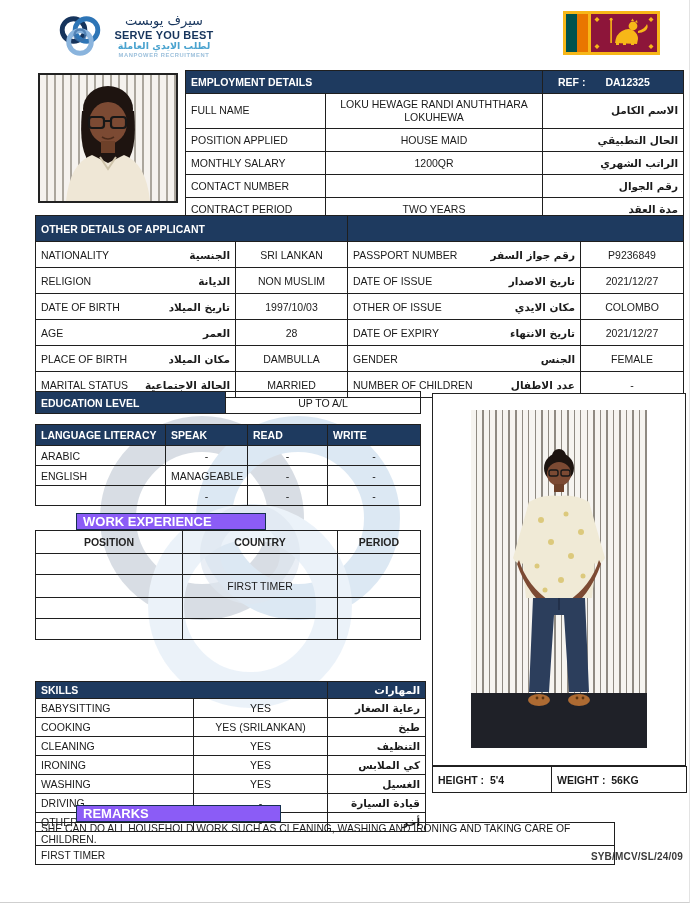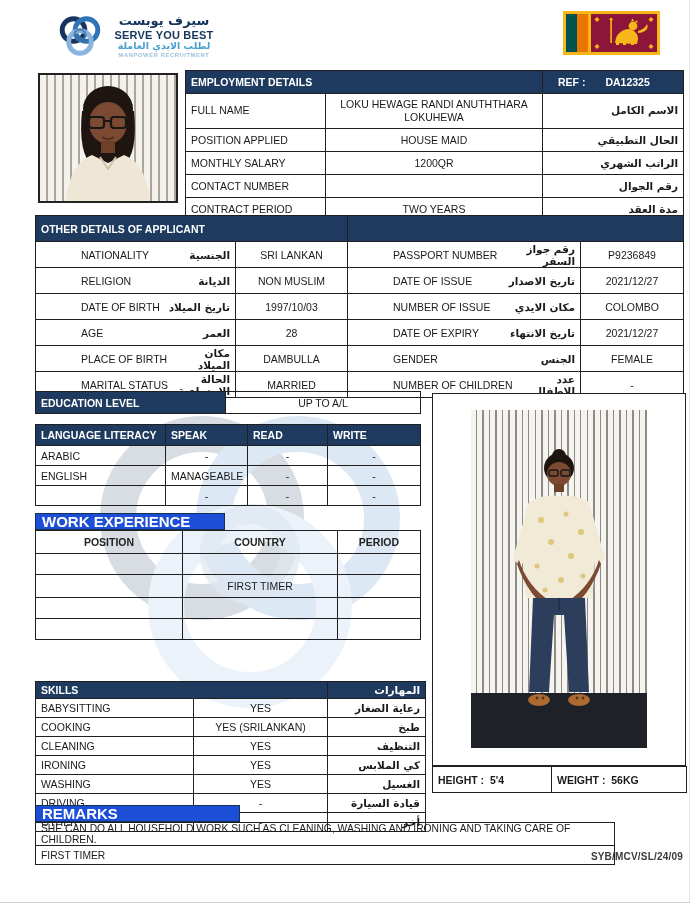--- a/index.html
+++ b/index.html
@@ -3,32 +3,32 @@
 <meta charset="utf-8">
 <style>
   html,body{margin:0;padding:0;background:#fff;}
   .page{position:relative;width:690px;height:903px;background:#fff;overflow:hidden;
         font-family:"Liberation Sans",sans-serif;color:#1a1a1a;
         border-right:1px solid #e3e3e3;border-bottom:1px solid #cfcfcf;box-sizing:border-box;}
   .sec{position:absolute;}
   table{border-collapse:collapse;table-layout:fixed;width:100%;}
   td{border:1px solid #1f1f1f;font-size:10.5px;padding:0 5px;vertical-align:middle;overflow:hidden;}
   .bar-cell{background:#1e3a5f;color:#fff;font-weight:bold;}
-  .bar{background:#1d4ed8;color:#fff;font-weight:bold;font-size:15px;
-       display:flex;align-items:center;padding:0 6px;box-sizing:border-box;border:1px solid #16304f;}
+  .bar{background:#8b5cf6;color:#fff;font-weight:bold;font-size:13px;
+       display:flex;align-items:center;padding:0 6px;box-sizing:border-box;border:1px solid #16304f;margin-left:41px;}
   .lbl{text-align:left;}
   .val{text-align:center;}
   .ar{font-family:"DejaVu Sans",sans-serif;direction:rtl;text-align:right;font-weight:bold;font-size:10.5px;}
   .lblwrap{display:flex;justify-content:space-between;align-items:center;gap:4px;}
-  .lblwrap .en{white-space:nowrap;margin-left:40px;}
+  .lblwrap .en{white-space:nowrap;}
   
   .logo{position:absolute;left:53px;top:8px;display:flex;align-items:center;gap:6px;}
   .logo-rings{width:54px;height:56px;}
   .logo-text{width:102px;text-align:center;line-height:1.12;}
-  .logo-ar-top{color:#16345c;font-family:"DejaVu Sans",sans-serif;font-size:13px;font-weight:bold;}
+  .logo-ar-top{color:#16345c;font-family:"DejaVu Sans",sans-serif;font-size:13px;font-weight:normal;}
   .logo-name{color:#16345c;font-size:11px;font-weight:bold;letter-spacing:.2px;white-space:nowrap;}
   .logo-ar-bot{color:#4aa3cf;font-family:"DejaVu Sans",sans-serif;font-size:9.5px;font-weight:bold;}
   .logo-tag{color:#9cc0dc;font-size:5.8px;font-weight:bold;letter-spacing:.6px;white-space:nowrap;}
   .flag{position:absolute;left:563px;top:11px;width:97px;height:44px;background:#f7b718;
         box-sizing:border-box;padding:3px;display:flex;gap:3px;}
   .flag-stripes{display:flex;width:22px;}
   .flag-stripes div{flex:1;}
   .flag-maroon{flex:1;background:#8d153a;position:relative;}
   .flag-maroon svg{position:absolute;inset:0;width:100%;height:100%;}
   
@@ -227,21 +227,21 @@
       <tr>
         <td>
               <div class="lblwrap">
                 <span class="en">DATE OF BIRTH</span>
                 <span class="ar">تاريخ الميلاد</span>
               </div>
             </td>
         <td class="val">1997/10/03</td>
         <td>
               <div class="lblwrap">
-                <span class="en">NUMBER OF ISSUE</span>
+                <span class="en">OTHER OF ISSUE</span>
                 <span class="ar">مكان الايدي</span>
               </div>
             </td>
         <td class="val">COLOMBO</td>
       </tr>
       <tr>
         <td>
               <div class="lblwrap">
                 <span class="en">AGE</span>
                 <span class="ar">العمر</span>

